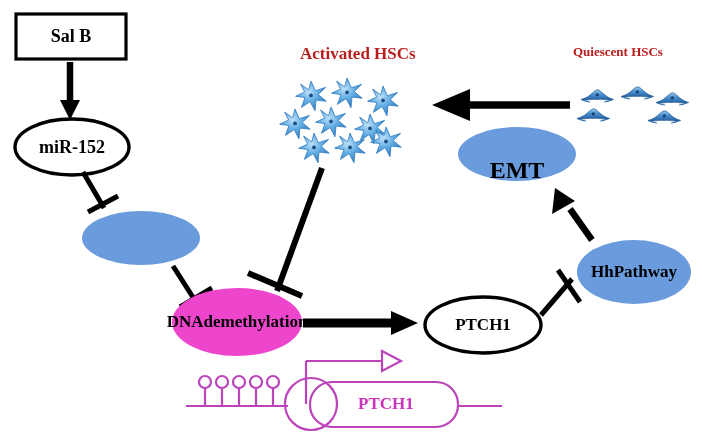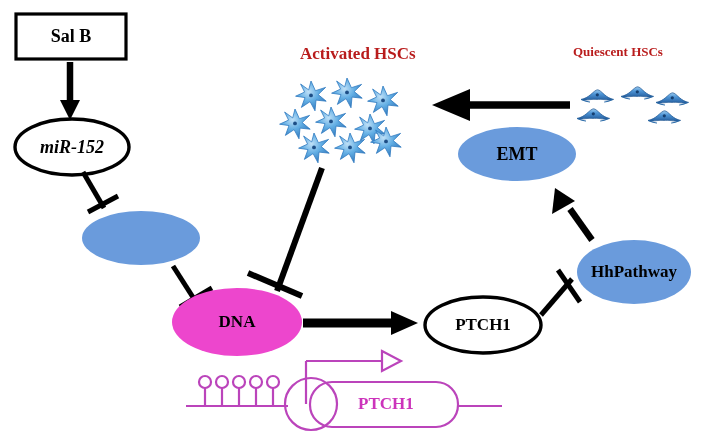--- a/index.html
+++ b/index.html
@@ -179,35 +179,36 @@
       </g>
 
       <rect x="310" y="382" width="148" height="45" rx="22" ry="22"></rect>
 
       <line x1="458" y1="406" x2="502" y2="406"></line>
     </g>
   </svg>
 
   <div class="nodelabel" style="left:16px;top:14px;width:110px;height:45px;font-size:18px;border-radius:22px;">Sal B</div>
 
-  <div class="nodelabel" style="left:15px;top:119px;width:114px;height:56px;font-size:18px;font-style:italic;">miR-152</div>
+  <div class="nodelabel" style="left:15px;top:119px;width:114px;height:56px;font-size:18px;">miR-152</div>
 
 
   <div class="nodelabel" style="left:172px;top:288px;width:130px;height:68px;font-size:17px;flex-direction:row;">
     <span>DNA</span>
+    <span>demethylation</span>
   </div>
 
   <div class="nodelabel" style="left:425px;top:297px;width:116px;height:56px;font-size:17px;">PTCH1</div>
 
   <div class="nodelabel" style="left:577px;top:240px;width:114px;height:64px;font-size:17px;flex-direction:row;">
     <span>Hh</span>
     <span>Pathway</span>
   </div>
 
-  <div class="nodelabel" style="left:458px;top:127px;width:118px;height:54px;font-size:18px;">EMT</div>
+  <div class="nodelabel" style="left:458px;top:143px;width:118px;height:54px;font-size:24px;">EMT</div>
 
   <div class="capLabel" style="left:300px;top:44px;font-size:17px;">Activated HSCs</div>
 
   <div class="capLabel" style="left:573px;top:44px;font-size:13px;">Quiescent HSCs</div>
 
   <div class="geneLabel" style="left:358px;top:394px;font-size:17px;">PTCH1</div>
 
 </div>
 
 </body></html>

